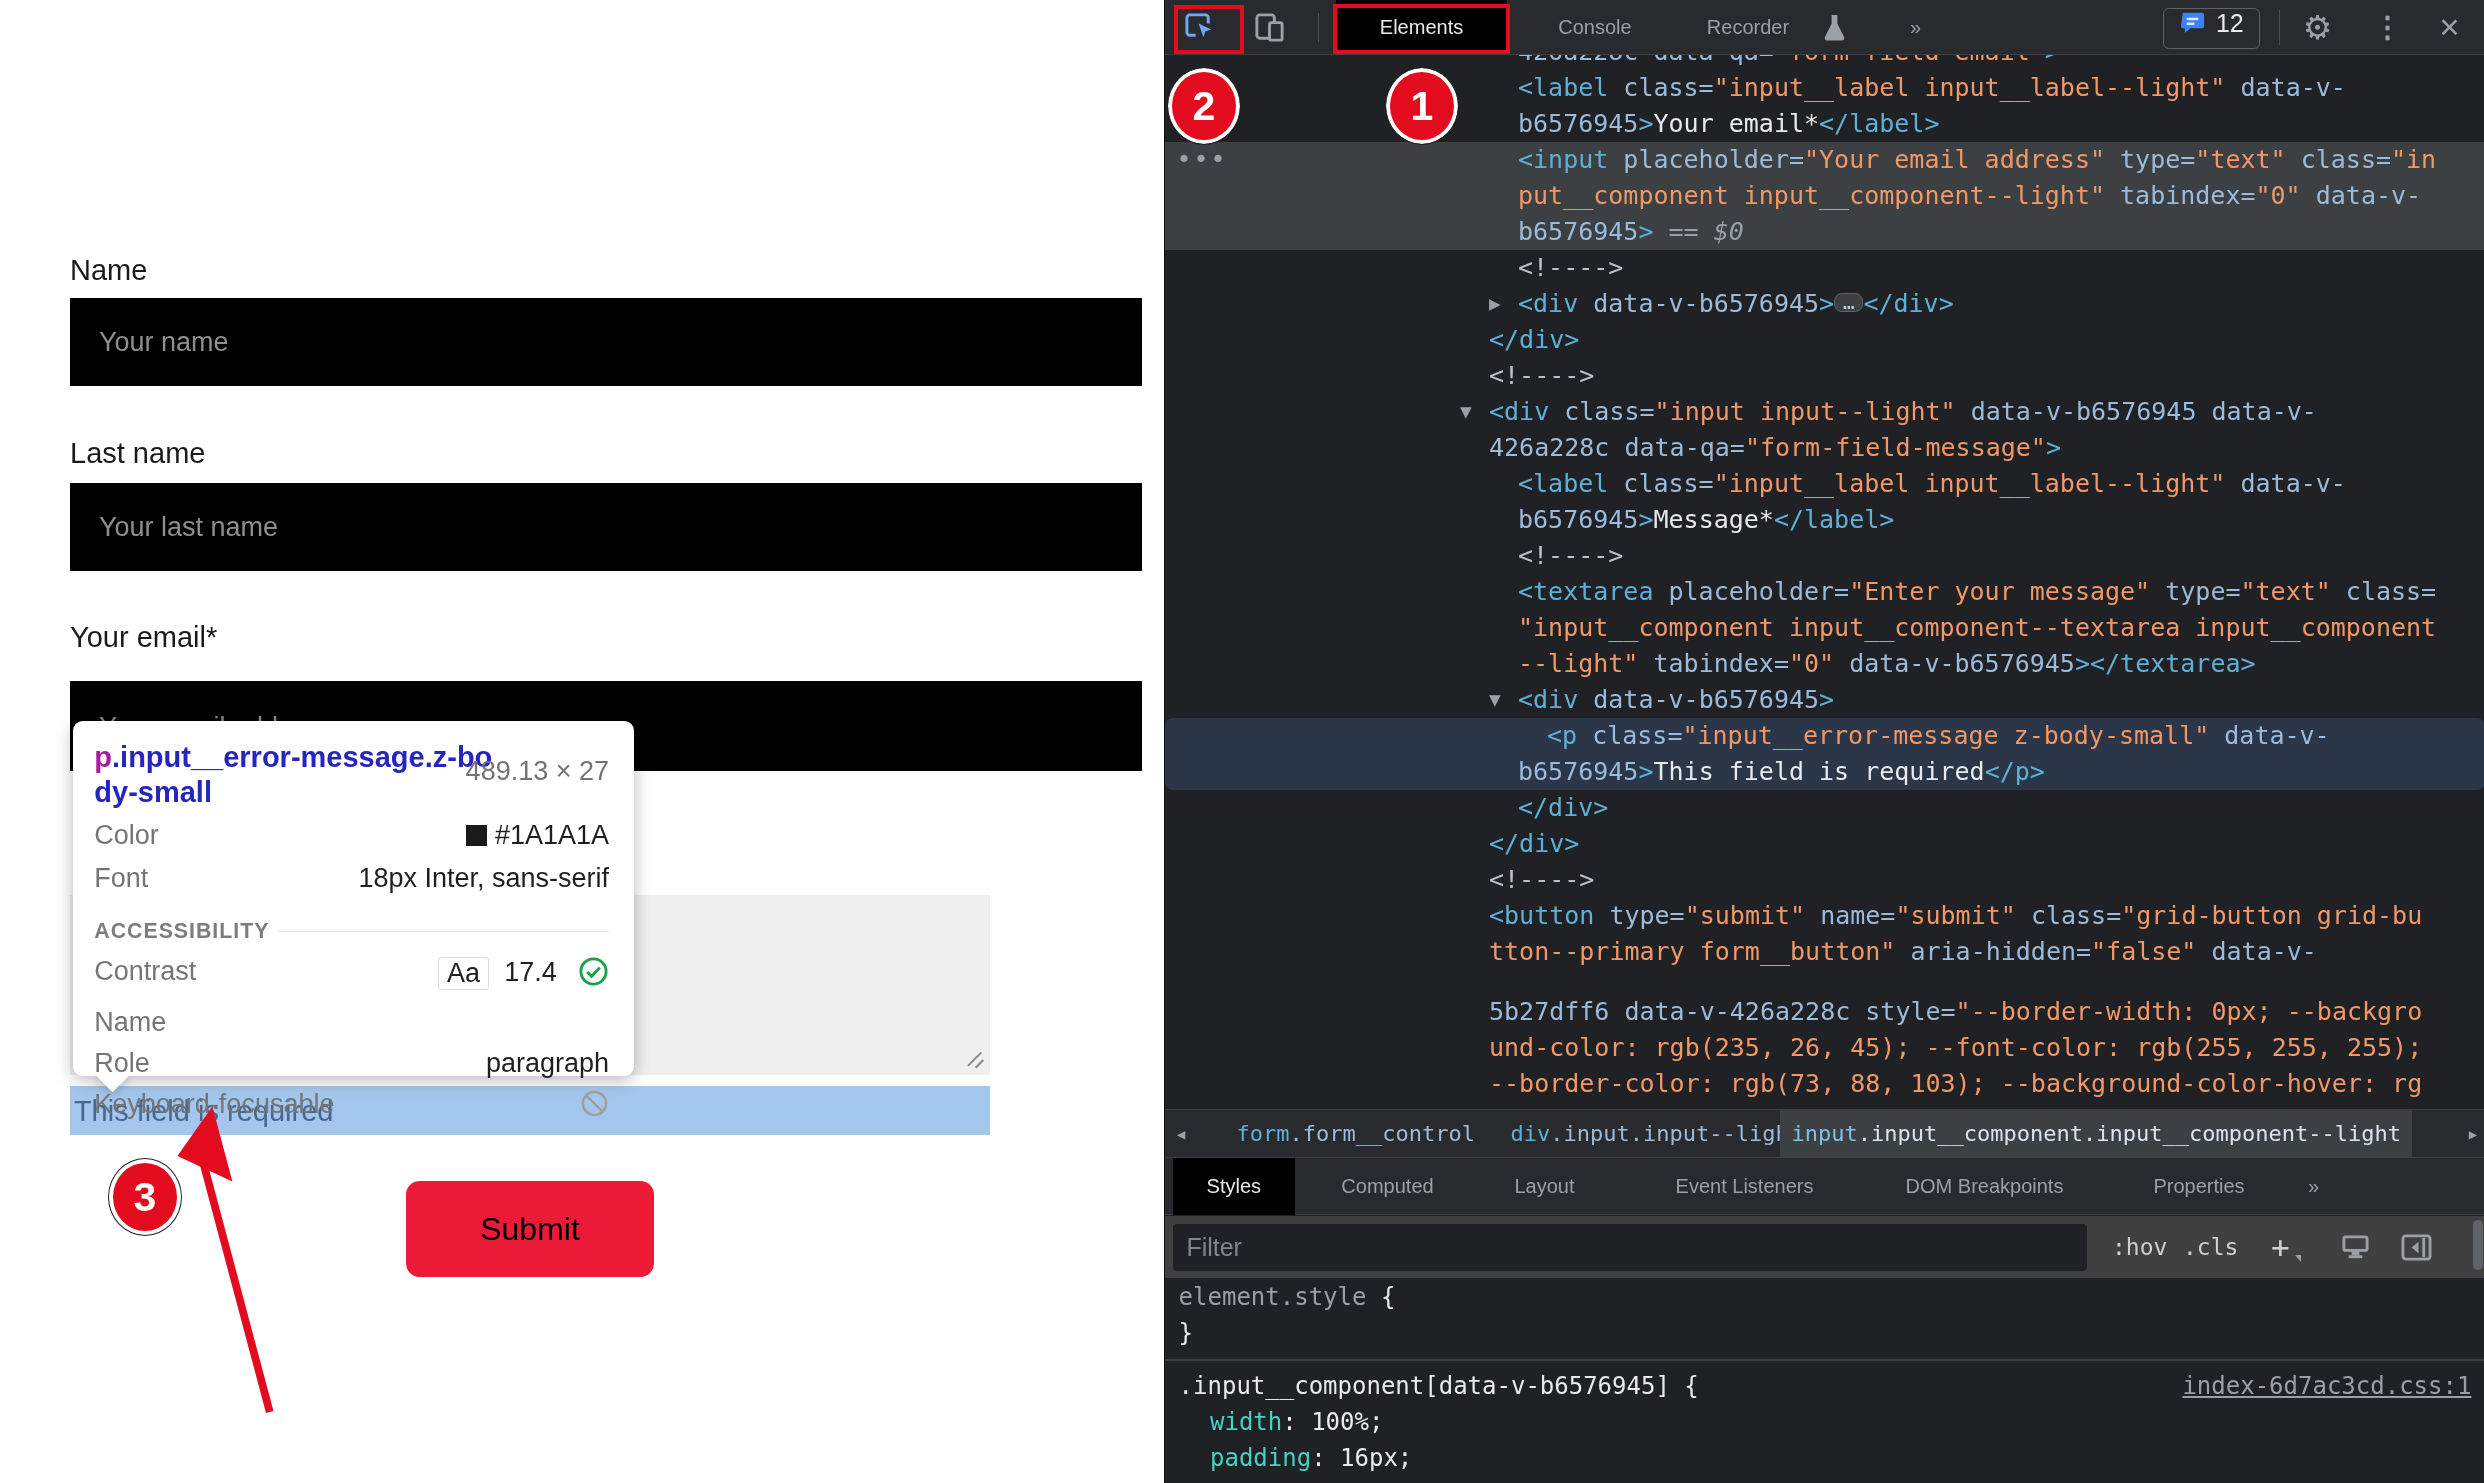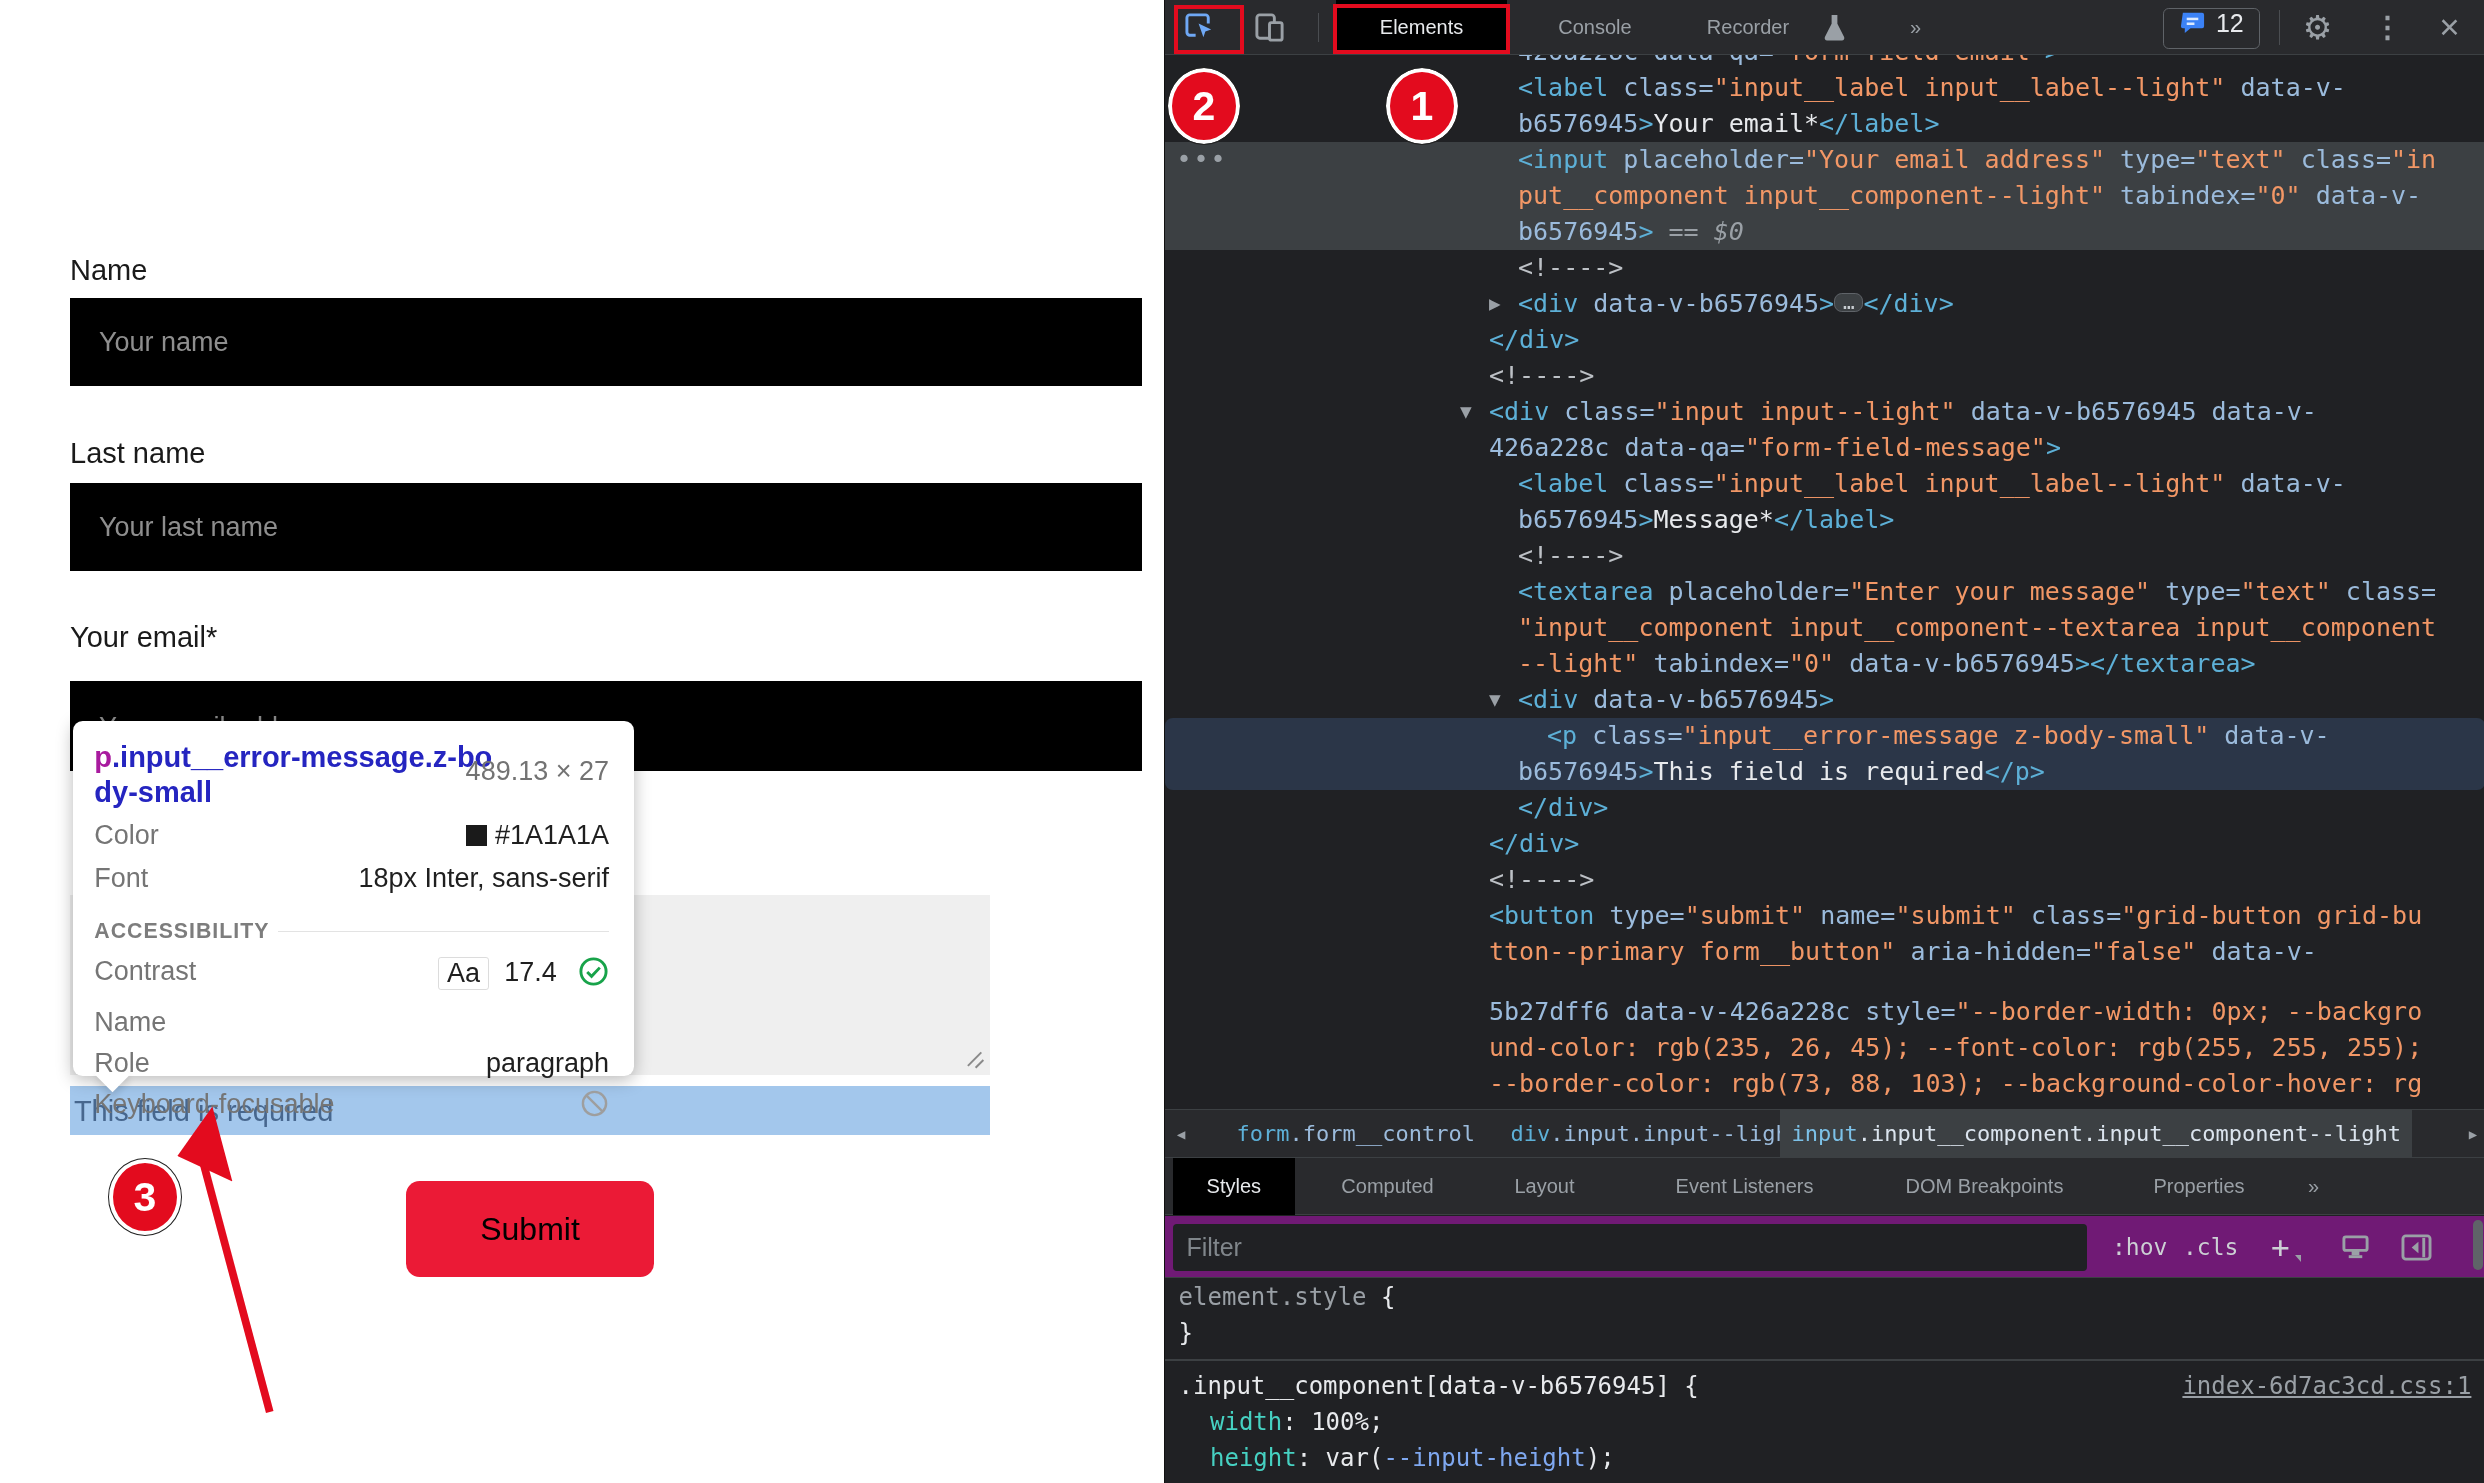--- a/index.html
+++ b/index.html
@@ -96,21 +96,21 @@
   .crumb.selected { background:#3c4043; color:#dbe4ee; }
   .crumb.selected .tagp { color:#7cc1e8; }
   .crumb-arrow { position:absolute; top:0; height:48px; line-height:48px; color:#9aa0a6; font-size:21.3px; cursor:pointer; }
 
   
   .styletabs { position:absolute; left:0; top:1157px; width:1320px; height:58px; background:#292a2d;
                border-top:1px solid #3c4043; border-bottom:1px solid #3c4043; }
   .styletabs .dt-tab { height:57px; }
 
   
-  .filterrow { position:absolute; left:0; top:1216px; width:1320px; height:62px; background:#701a75;
+  .filterrow { position:absolute; left:0; top:1216px; width:1320px; height:62px; background:#404040;
                border-bottom:1px solid #3c4043; }
   .filter-input { position:absolute; left:7.8px; top:7.8px; width:914px; height:47px; background:#202124;
                   border-radius:3.9px; color:#80868b; font-size:25px; font-family:"Liberation Sans",sans-serif;
                   line-height:47px; padding-left:13.6px; }
   .toggle { position:absolute; top:0; height:62px; line-height:62px; color:#ccd0d4; font-size:23px; cursor:pointer; }
   .scroll-thumb { position:absolute; right:1.9px; width:9.7px; border-radius:4.9px; background:#5f6368; }
 
   
   .stylescontent { position:absolute; left:0; top:1279px; width:1320px; height:205px; overflow:hidden; }
   .style-line { position:relative; height:36px; line-height:36px; font-size:24px; white-space:pre; color:#e8eaed; }
@@ -310,21 +310,20 @@
       </div>
       <div class="scroll-thumb" style="top:3.9px; height:50px;"></div>
     </div>
 
     <div class="stylescontent" id="stylesContent">
         <div class="style-line" style="padding-left: 13.6px;"><span class="selgray">element.style</span><span class="sw"> {</span></div>
         <div class="style-line" style="padding-left: 13.6px;"><span class="sw">}</span></div>
         <div class="style-div"></div>
         <div class="style-line" style="padding-left: 13.6px;"><span class="sw">.input__component[data-v-b6576945] {</span><span class="csslink">index-6d7ac3cd.css:1</span></div>
         <div class="style-line" style="padding-left: 45px;"><span class="propn">width</span><span class="sw">: 100%;</span></div>
-        <div class="style-line" style="padding-left: 45px;"><span class="propn">height</span><span class="sw">: var(</span><span class="varc">--input-height</span><span class="sw">);</span></div>
         <div class="style-line" style="padding-left: 45px;"><span class="propn">padding</span><span class="sw">: 16px;</span></div>
       </div>
   </div>
 
   <div class="anno-box" style="left:1174px; top:4.9px; width:70px; height:49px;"></div>
   <div class="anno-box" style="left:1333px; top:3.9px; width:177px; height:50px; background:transparent;"></div>
   <div class="anno-circle" style="left:1168px; top:68px;">2</div>
   <div class="anno-circle" style="left:1386px; top:68px;">1</div>
   <div class="anno-circle" style="left:109px; top:1159px;">3</div>
   <svg class="anno-arrow" style="left:0; top:0;" width="2484" height="1484" viewBox="0 0 2560 1529">

